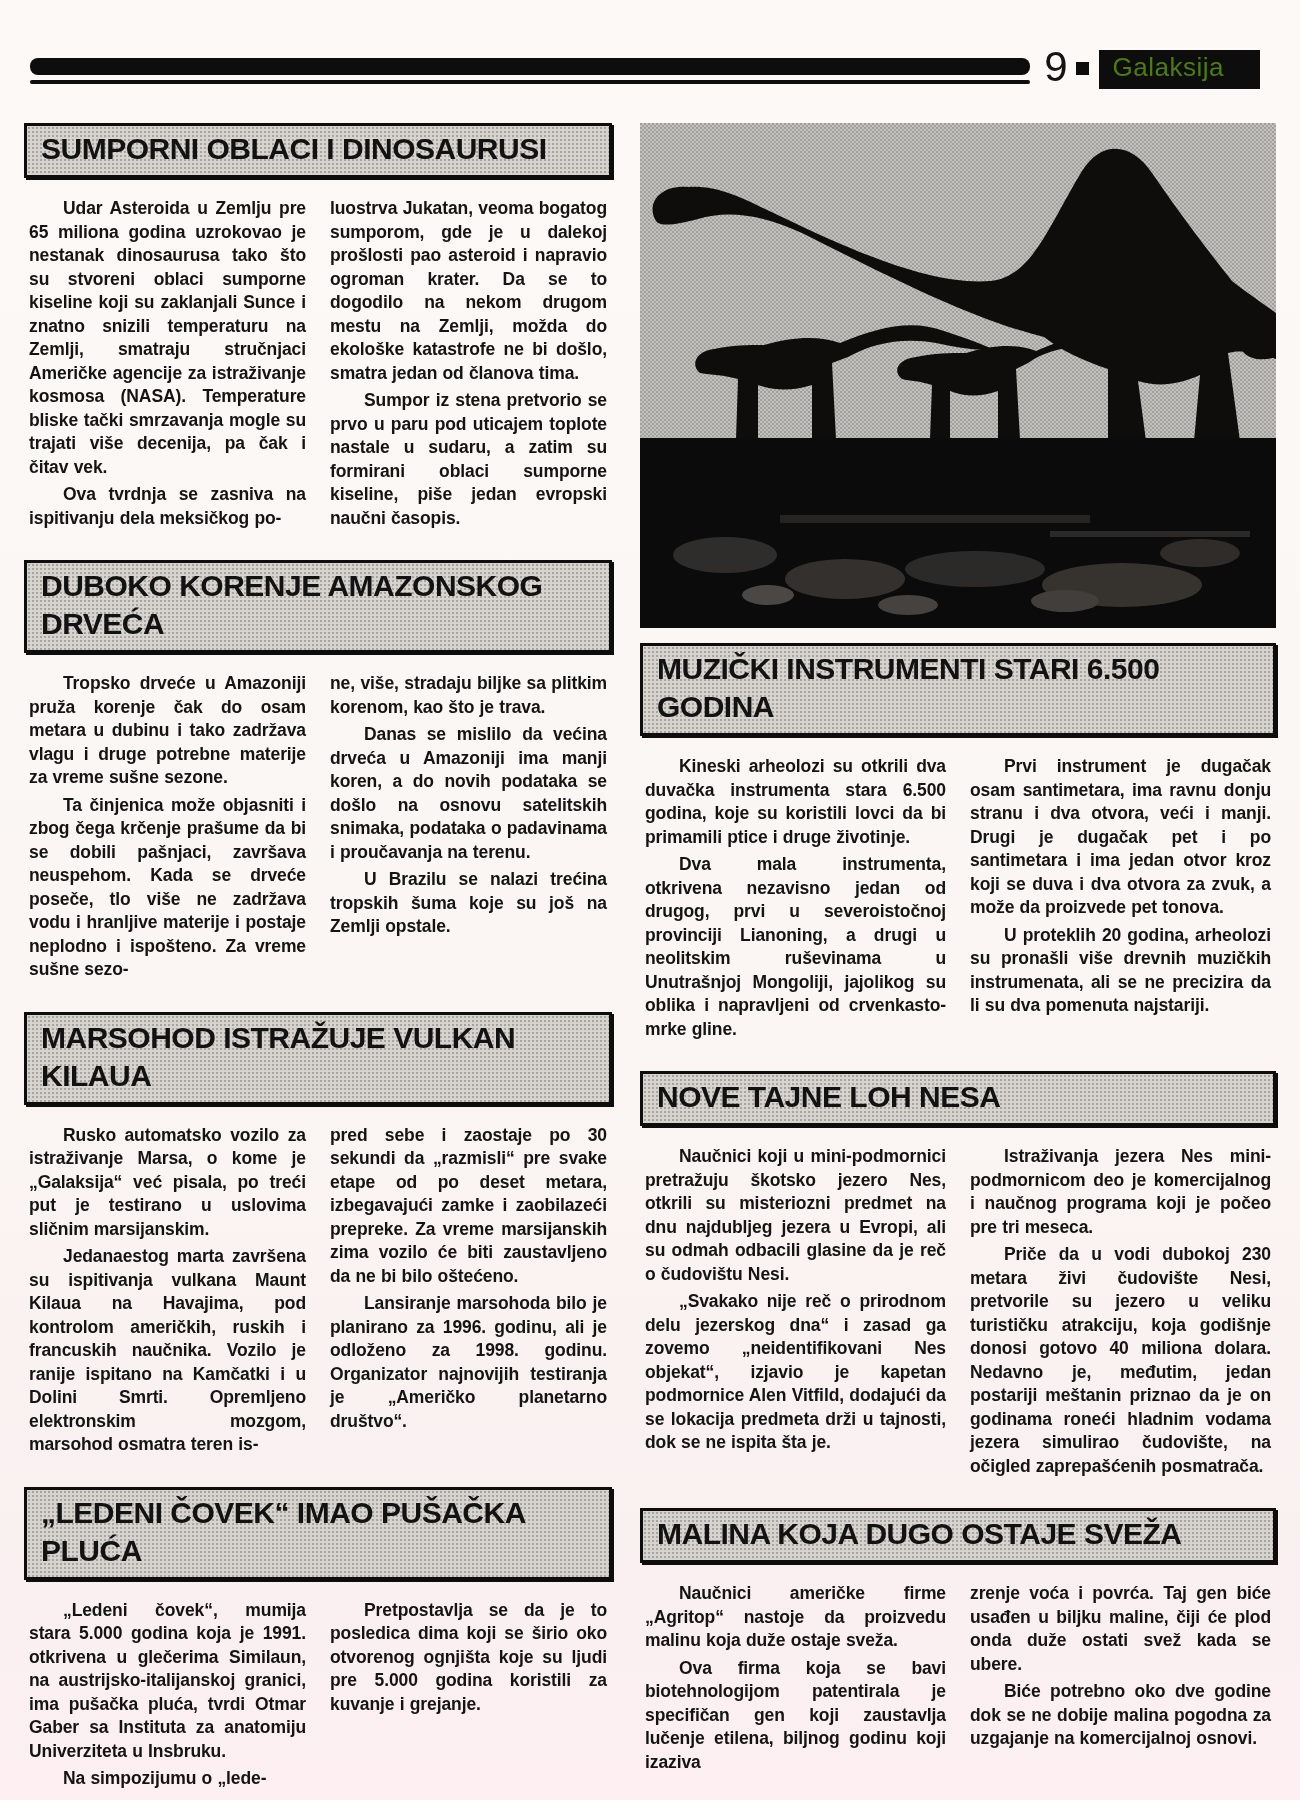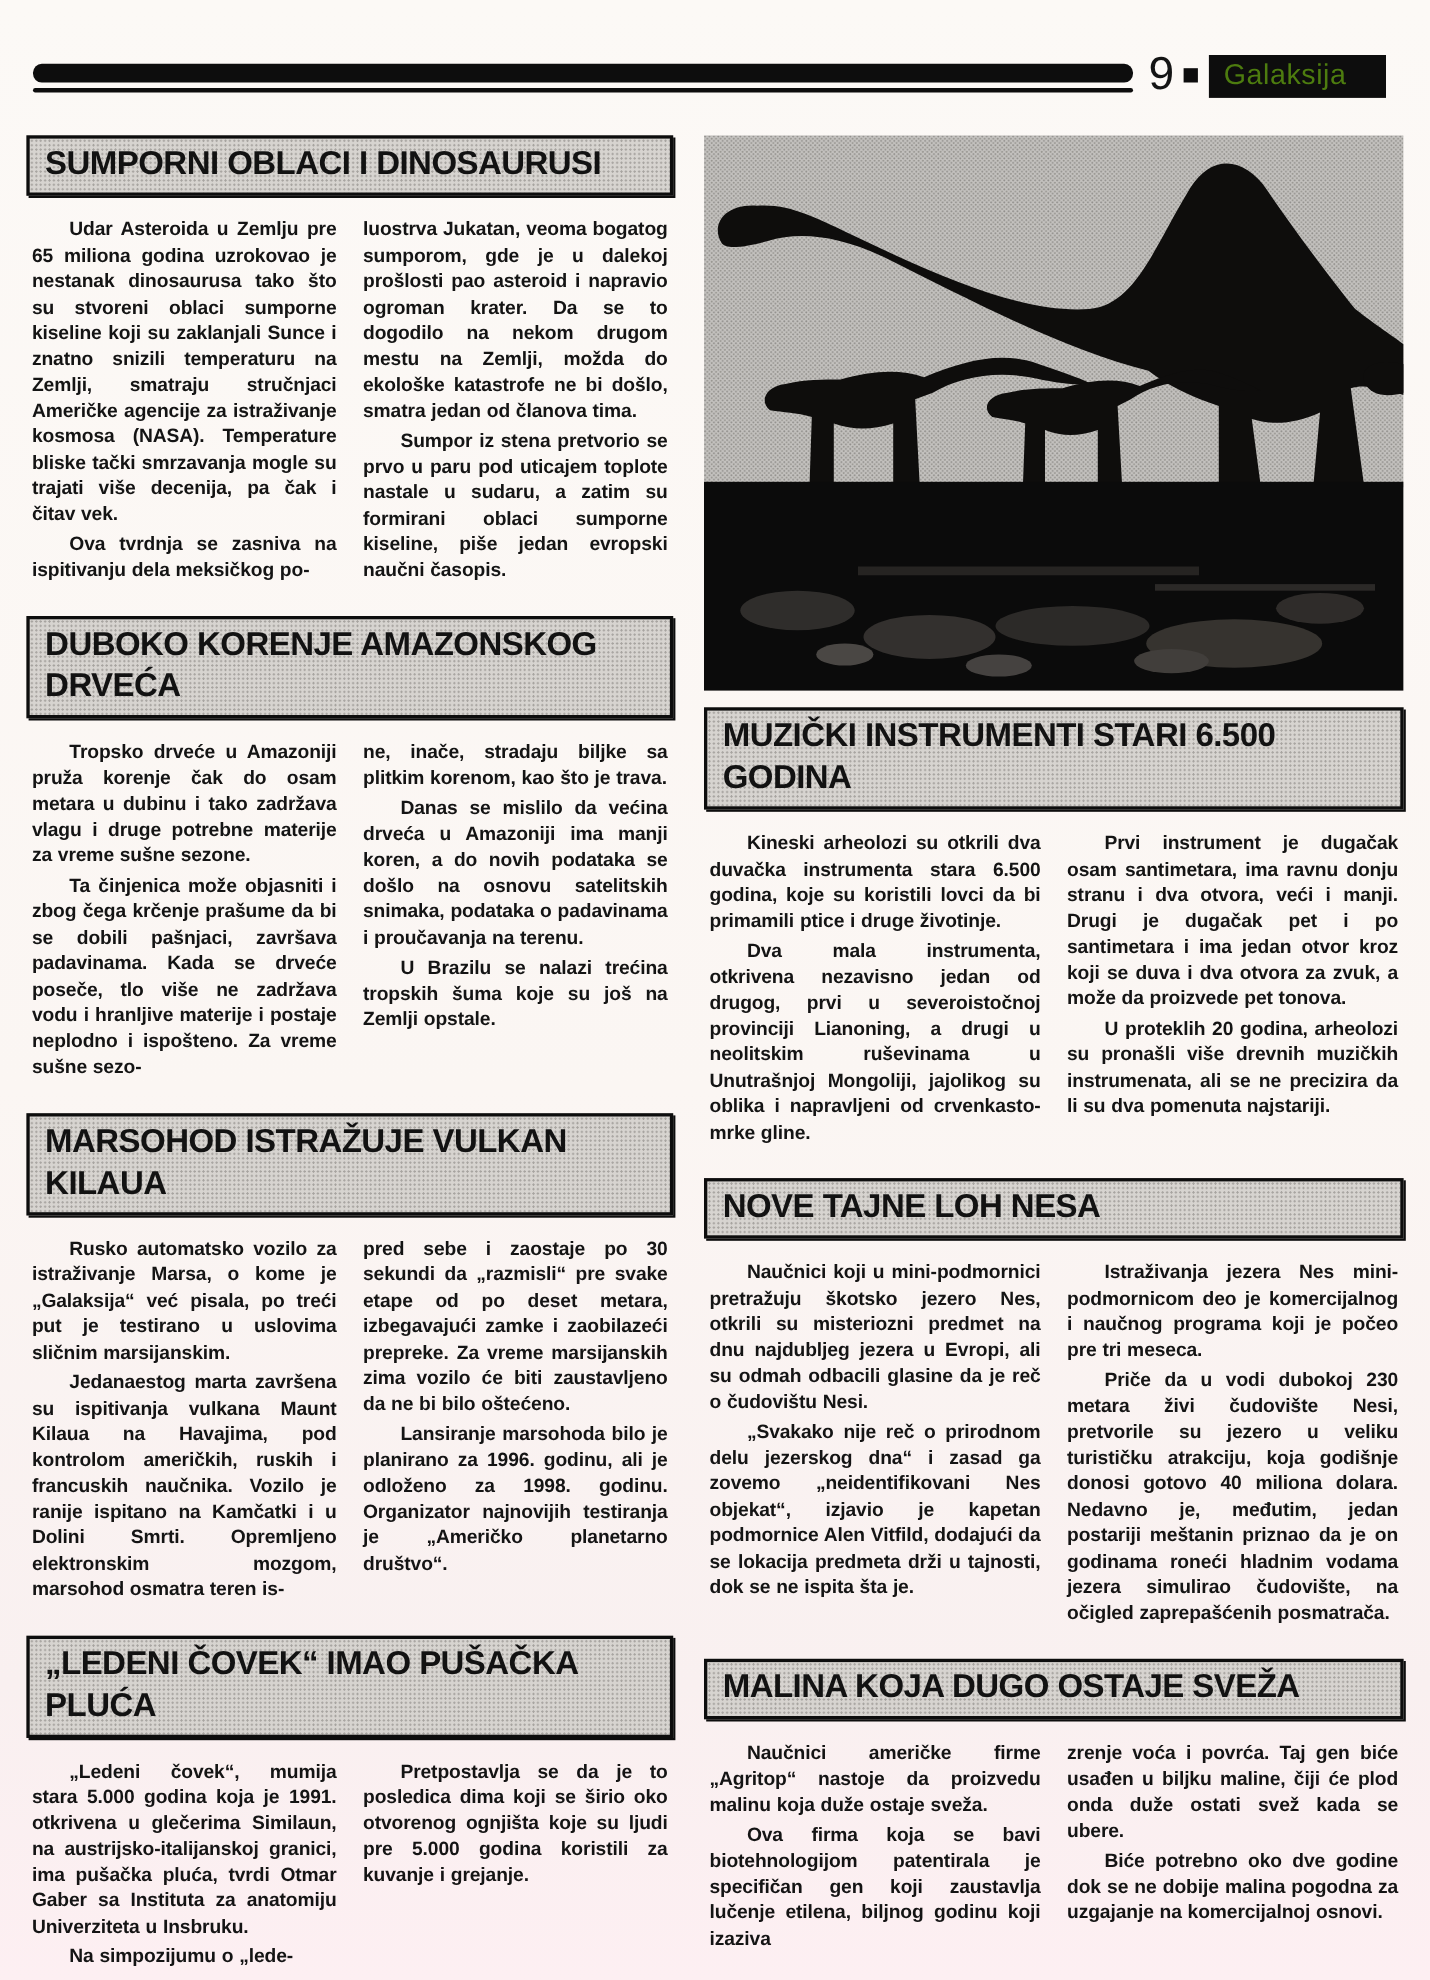--- a/index.html
+++ b/index.html
@@ -72,24 +72,24 @@
           <p class="para">Sumpor iz stena pretvorio se prvo u paru pod uticajem toplote nastale u sudaru, a zatim su formirani oblaci sumporne kiseline, piše jedan evropski naučni časopis.</p>
         </div>
       </div>
     </section>
 
     <section class="article">
       <h2 class="title-box"><span>DUBOKO KORENJE AMAZONSKOG DRVEĆA</span></h2>
       <div class="cols">
         <div class="col">
           <p class="para">Tropsko drveće u Amazoniji pruža korenje čak do osam metara u dubinu i tako zadržava vlagu i druge potrebne materije za vreme sušne sezone.</p>
-          <p class="para">Ta činjenica može objasniti i zbog čega krčenje prašume da bi se dobili pašnjaci, završava padavinama. Kada se drveće poseče, tlo više ne zadržava vodu i hranljive materije i postaje neplodno i ispošteno. Za vreme sušne sezo-</p>
-        </div>
-        <div class="col">
-          <p class="para cont">ne, inače, stradaju biljke sa plitkim korenom, kao što je trava.</p>
+          <p class="para">Ta činjenica može objasniti i zbog čega krčenje prašume da bi se dobili pašnjaci, završava neuspehom. Kada se drveće poseče, tlo više ne zadržava vodu i hranljive materije i postaje neplodno i ispošteno. Za vreme sušne sezo-</p>
+        </div>
+        <div class="col">
+          <p class="para cont">ne, više, stradaju biljke sa plitkim korenom, kao što je trava.</p>
           <p class="para">Danas se mislilo da većina drveća u Amazoniji ima manji koren, a do novih podataka se došlo na osnovu satelitskih snimaka, podataka o padavinama i proučavanja na terenu.</p>
           <p class="para">U Brazilu se nalazi trećina tropskih šuma koje su još na Zemlji opstale.</p>
         </div>
       </div>
     </section>
 
     <section class="article">
       <h2 class="title-box"><span>MARSOHOD ISTRAŽUJE VULKAN KILAUA</span></h2>
       <div class="cols">
         <div class="col">

